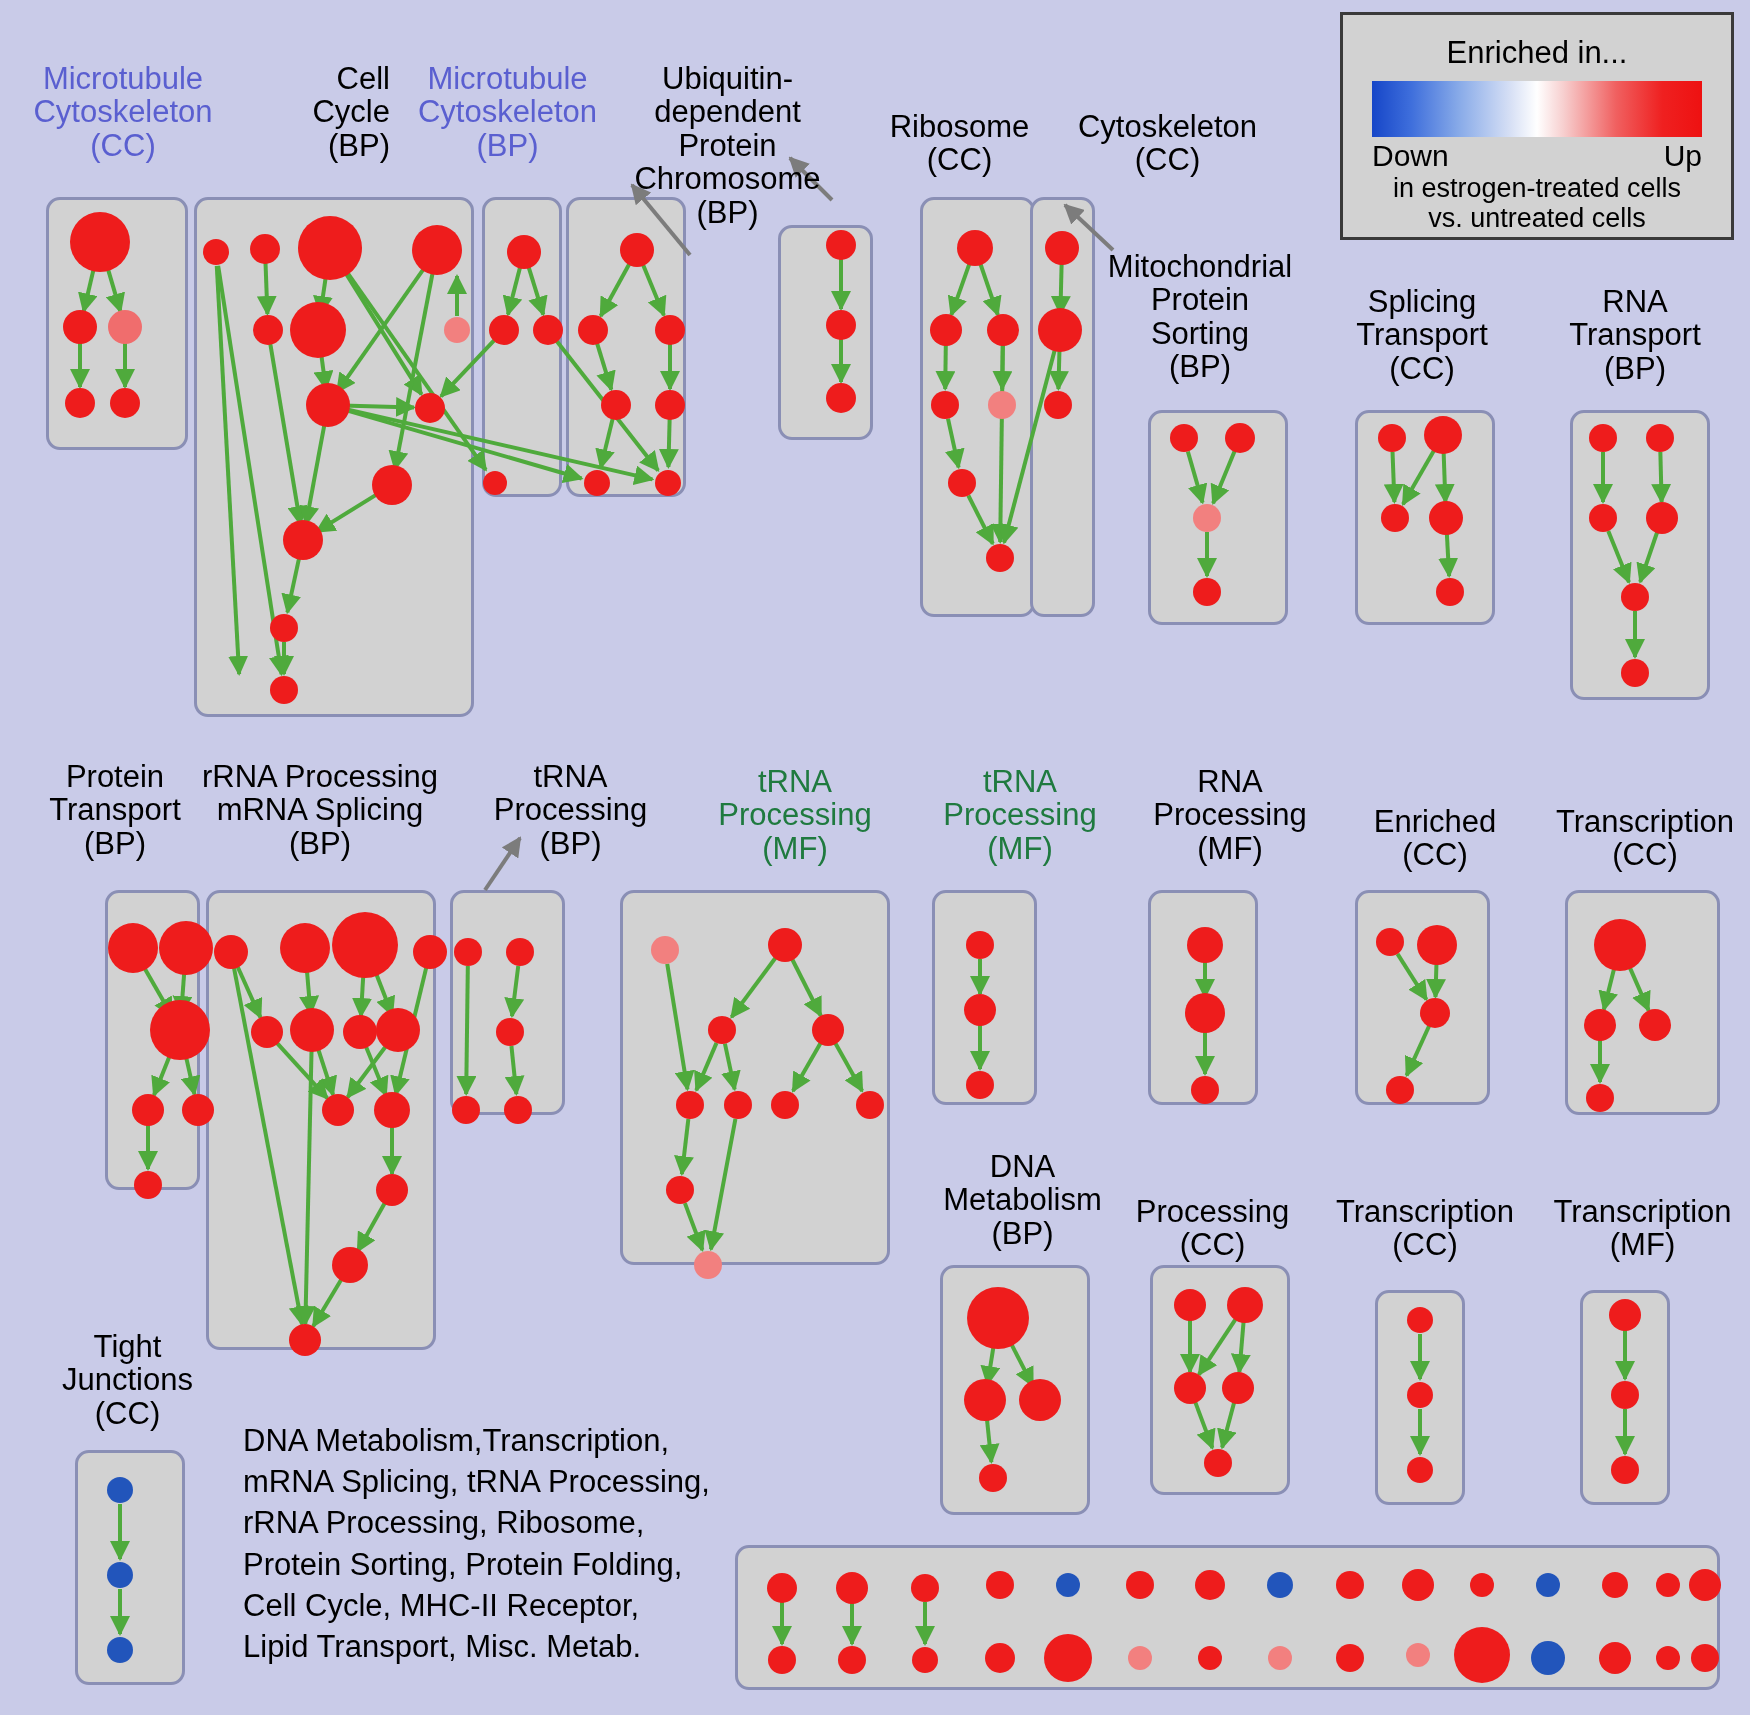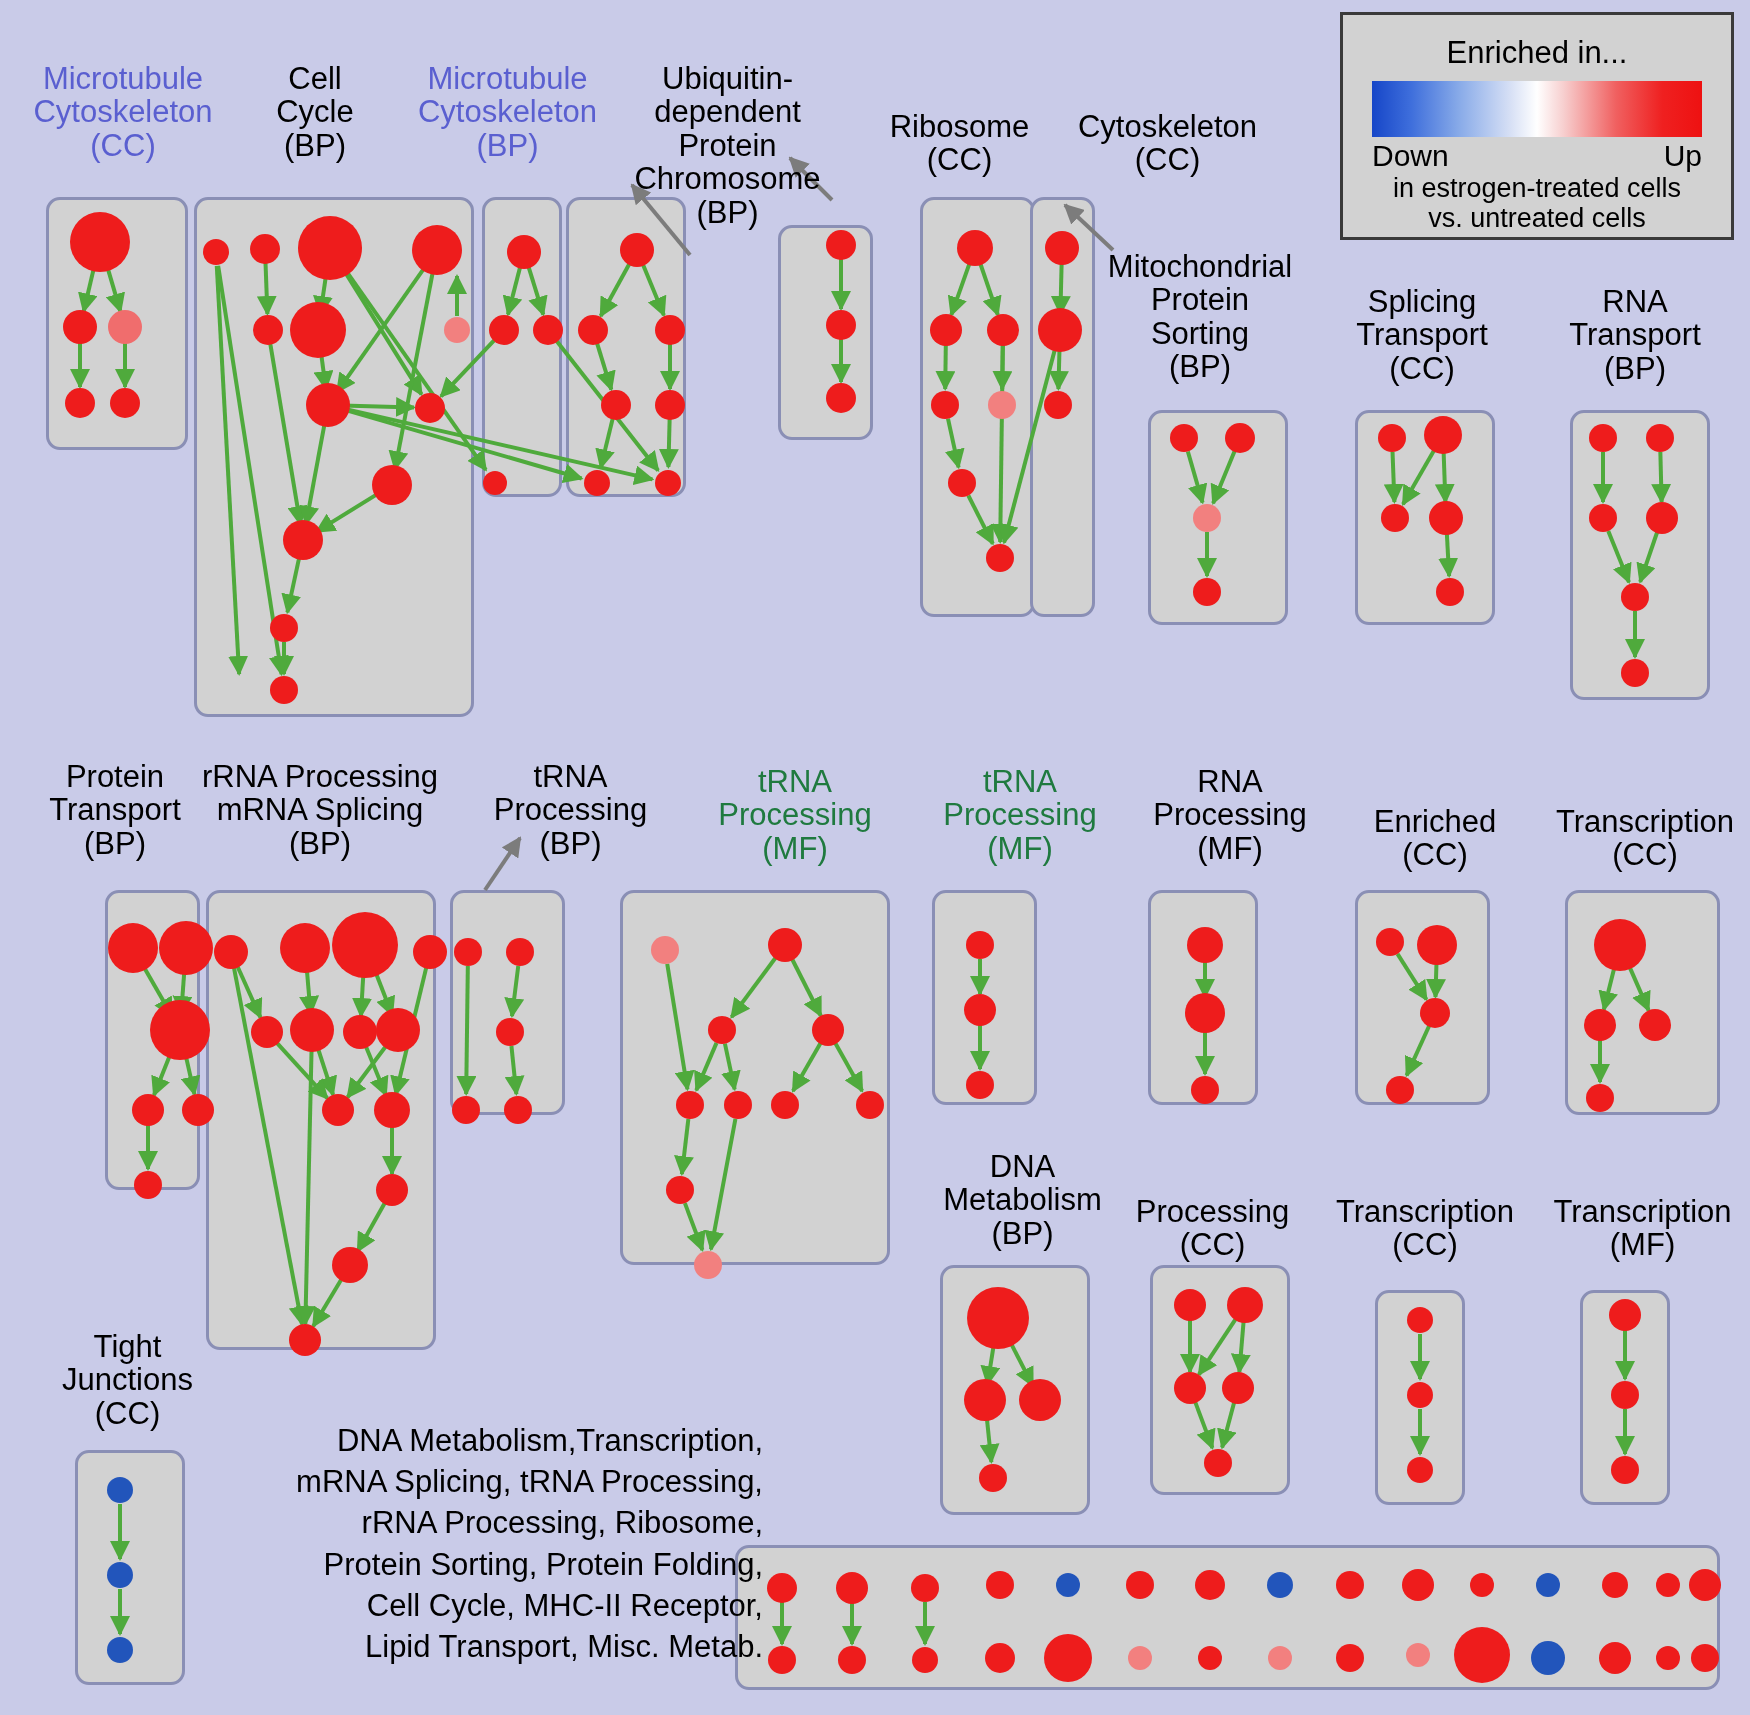--- a/index.html
+++ b/index.html
@@ -84,21 +84,21 @@
     white-space: pre-line;
   }
   #multi-label {
     position: absolute;
     left: 243px;
     top: 1420px;
     width: 520px;
     font-size: 31px;
     line-height: 1.33;
     color: #000;
-    text-align: right;
+    text-align: left;
     white-space: pre-line;
   }
 </style>
 </head>
 <body>
 
 <div id="canvas">
 
   <div id="clusters-layer">
       <div class="cluster" style="left: 46px; top: 197px; width: 142px; height: 253px;"></div>
@@ -414,21 +414,21 @@
       <div class="node" style="left: 1668px; top: 1585px; width: 24px; height: 24px; background: rgb(238, 28, 28);"></div>
       <div class="node" style="left: 1668px; top: 1658px; width: 24px; height: 24px; background: rgb(238, 28, 28);"></div>
       <div class="node" style="left: 1705px; top: 1585px; width: 32px; height: 32px; background: rgb(238, 28, 28);"></div>
       <div class="node" style="left: 1705px; top: 1658px; width: 28px; height: 28px; background: rgb(238, 28, 28);"></div>
     </div>
 
   <div id="labels-layer">
       <div class="label purple" style="left: 18px; top: 62px; width: 210px;">Microtubule
 Cytoskeleton
 (CC)</div>
-      <div class="label" style="left: 240px; top: 62px; width: 150px;">Cell
+      <div class="label" style="left: 240px; top: 62px; width: 150px; text-align: right;">Cell
 Cycle
 (BP)</div>
       <div class="label purple" style="left: 400px; top: 62px; width: 215px;">Microtubule
 Cytoskeleton
 (BP)</div>
       <div class="label" style="left: 625px; top: 62px; width: 205px;">Ubiquitin-
 dependent
 Protein
 Chromosome
 (BP)</div>

